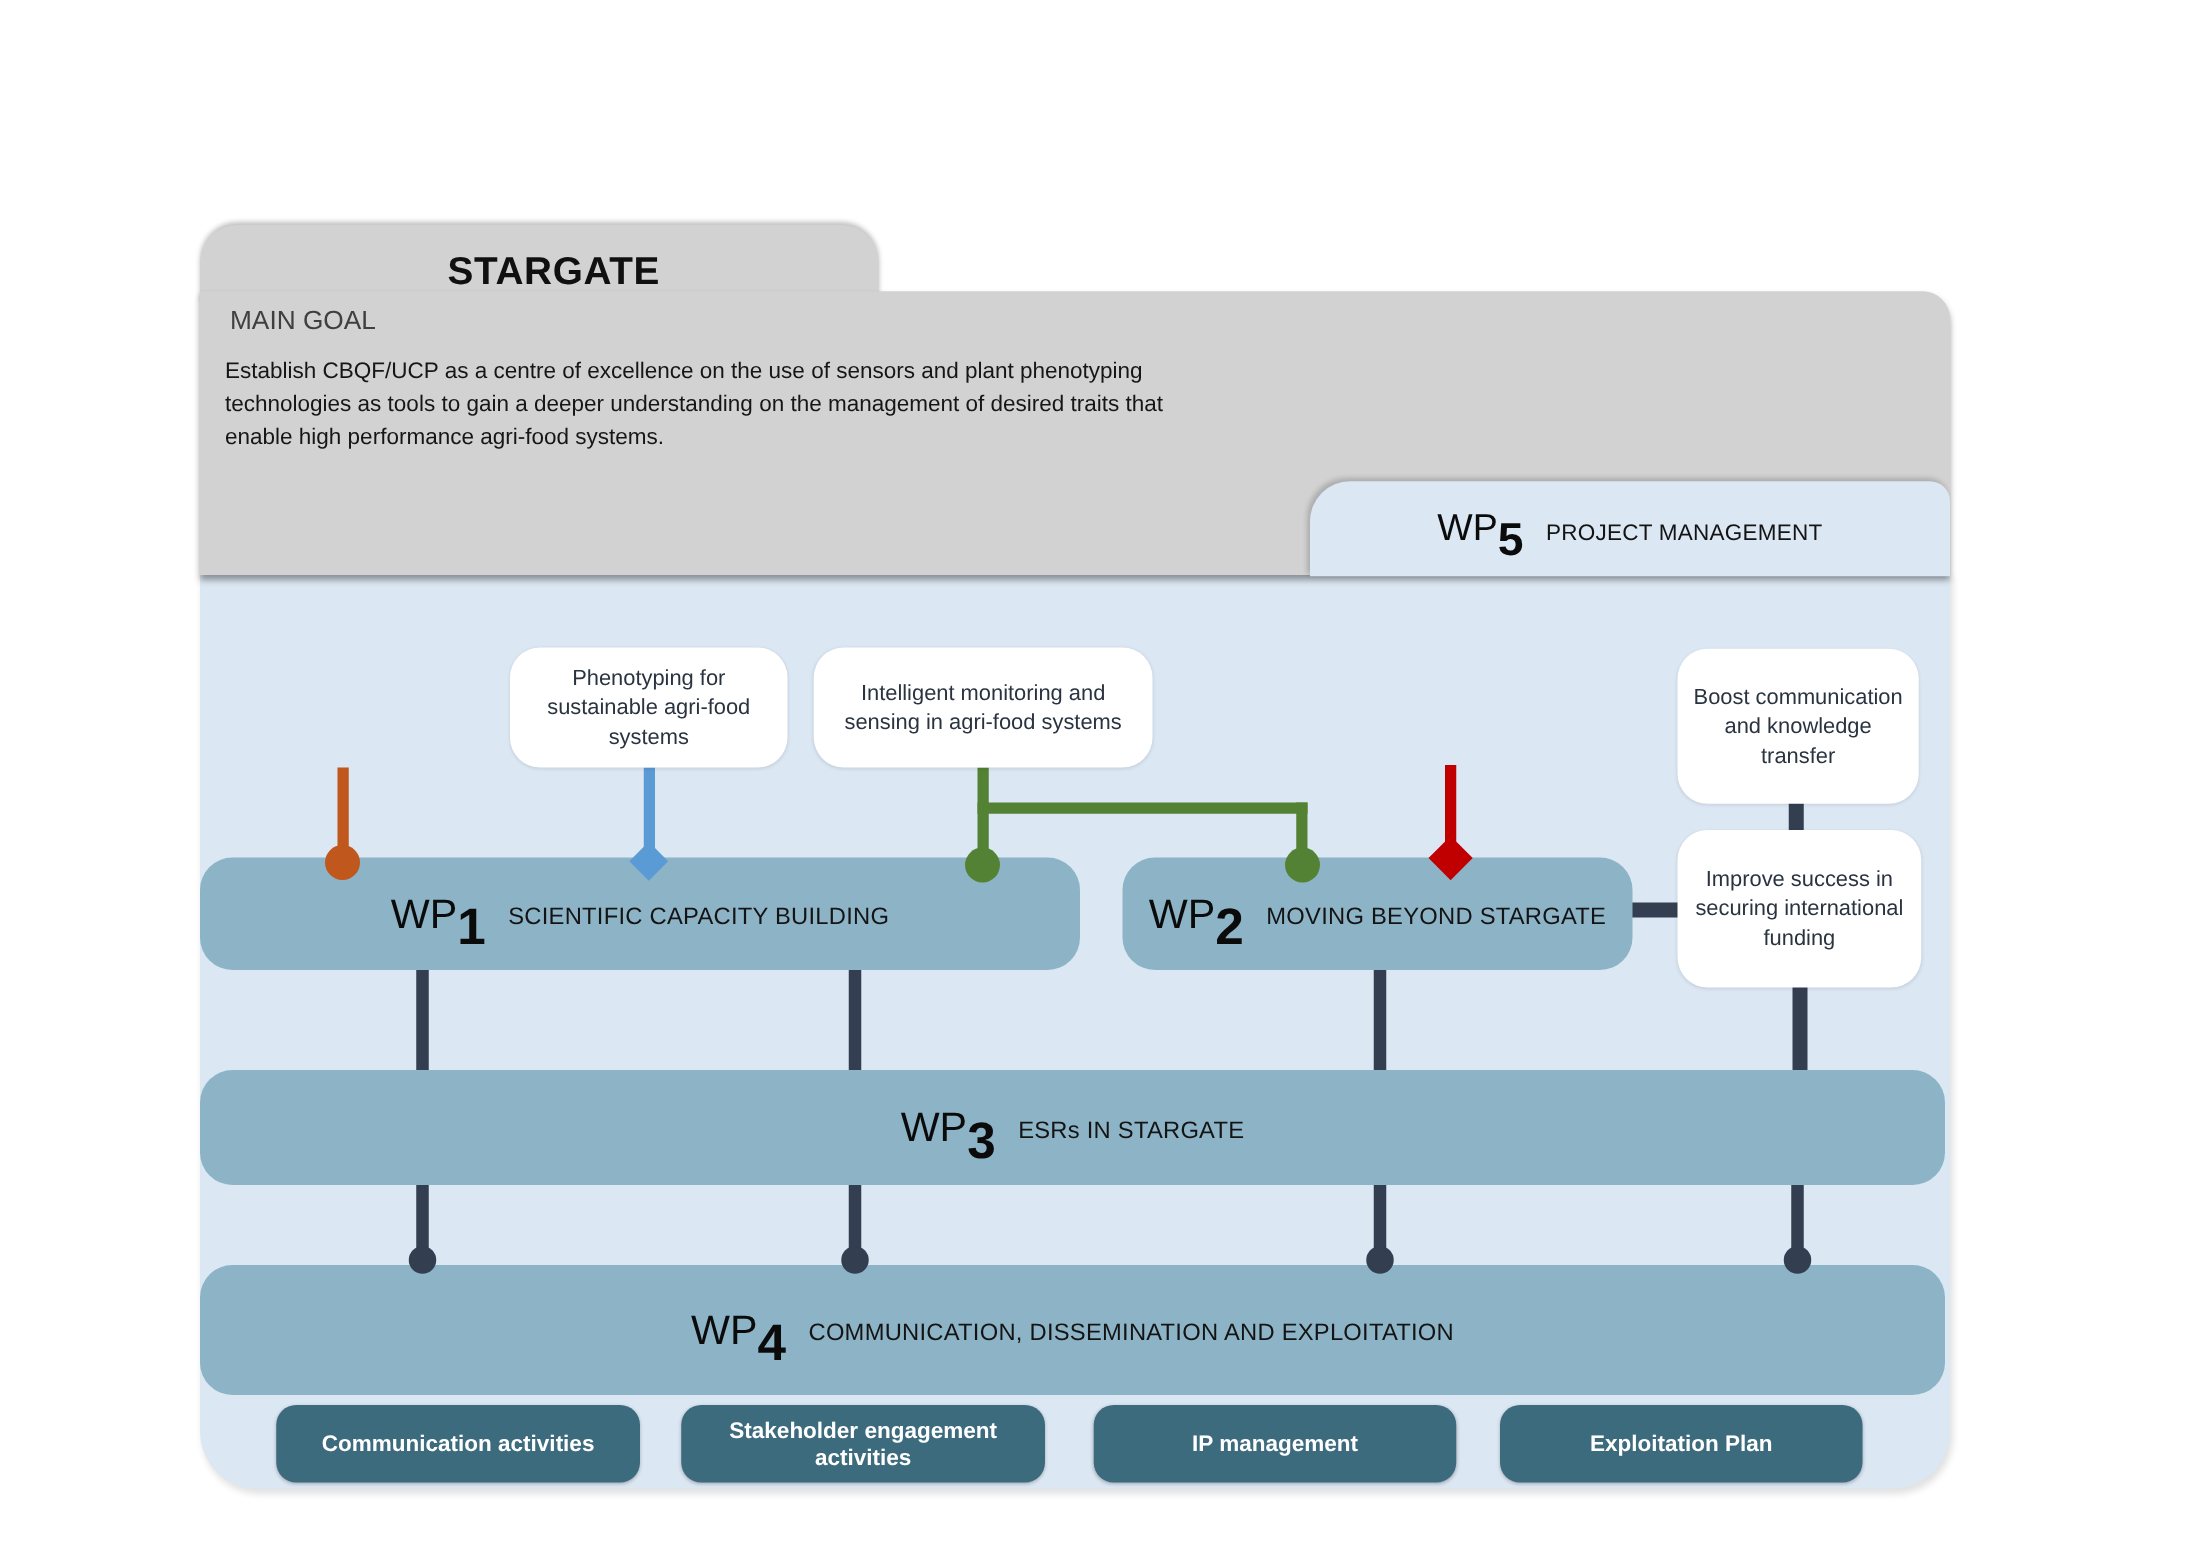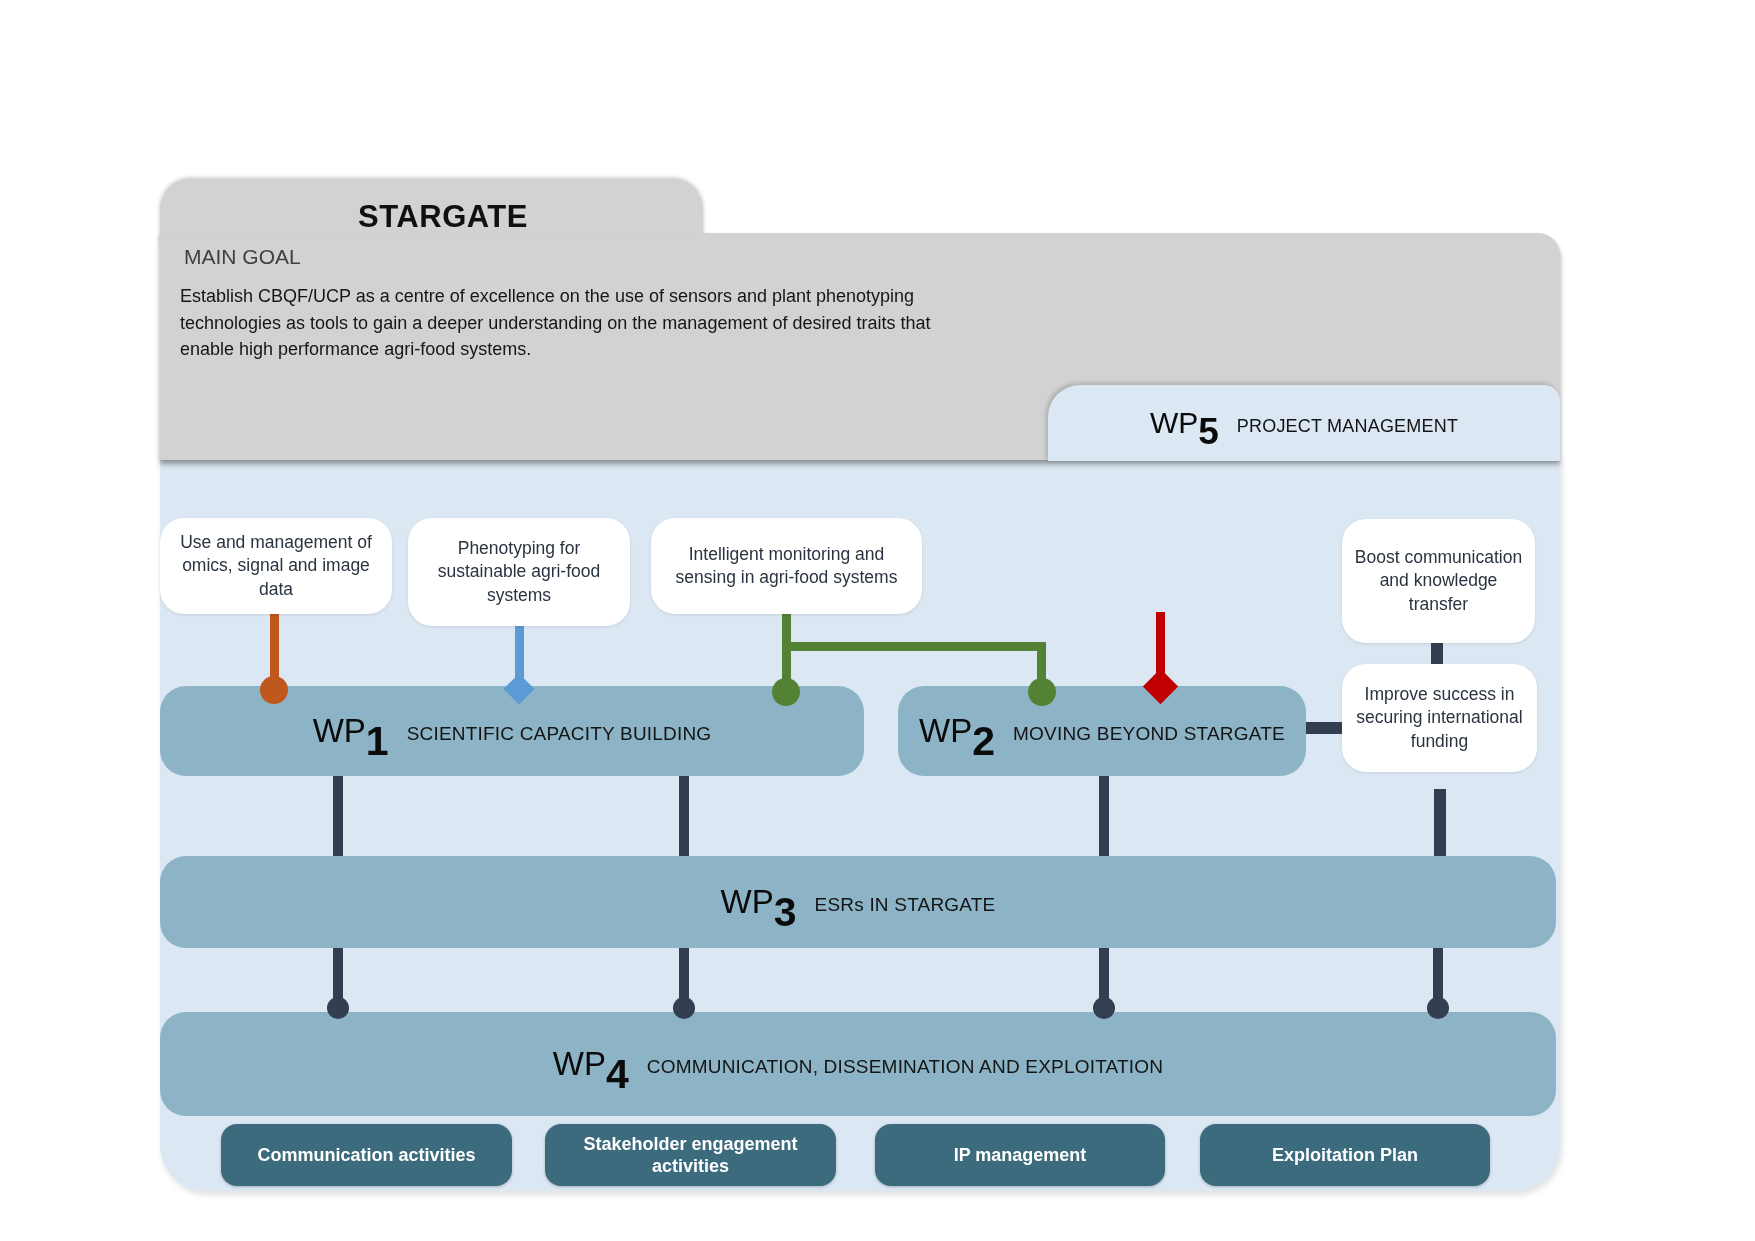--- a/index.html
+++ b/index.html
@@ -48,25 +48,25 @@
   .wp5-tab .wp-title{font-size:18px;}
 
   
   .task-box{
     background:#ffffff;border-radius:24px;z-index:5;
     display:flex;align-items:center;justify-content:center;text-align:center;
     font-size:17.5px;line-height:1.32;color:#2a3440;padding:8px 12px;box-sizing:border-box;
     box-shadow:0 1px 3px rgba(0,0,0,.10);
   }
   .tb1{left:160px;top:518px;width:232px;height:96px;}
-  .tb2{left:408px;top:518px;width:222px;height:108px;}
+  .tb2{left:408px;top:518px;width:222px;height:96px;}
   .tb3{left:651px;top:518px;width:271px;height:96px;}
   .tb4{left:1026px;top:524px;width:268px;height:88px;}
   .tb5{left:1342px;top:519px;width:193px;height:124px;}
-  .tb6{left:1342px;top:664px;width:195px;height:108px;justify-content:center;}
+  .tb6{left:1342px;top:664px;width:195px;height:126px;justify-content:center;}
 
   
   .wp-bar{
     background:var(--bar-blue);border-radius:26px;z-index:4;
     display:flex;align-items:center;justify-content:center;
   }
   .wp1{left:160px;top:686px;width:704px;height:90px;}
   .wp2{left:898px;top:686px;width:408px;height:90px;}
   .wp3{left:160px;top:856px;width:1396px;height:92px;}
   .wp4{left:160px;top:1012px;width:1396px;height:104px;}
@@ -142,23 +142,20 @@
 
   <div class="abs line dark" style="left:333px;top:946px;width:10px;height:64px;"></div>
   <div class="abs line dark" style="left:679px;top:946px;width:10px;height:64px;"></div>
   <div class="abs line dark" style="left:1099px;top:946px;width:10px;height:64px;"></div>
   <div class="abs line dark" style="left:1433px;top:946px;width:10px;height:64px;"></div>
   <div class="abs over dot dark" style="left:327px;top:997px;width:22px;height:22px;"></div>
   <div class="abs over dot dark" style="left:673px;top:997px;width:22px;height:22px;"></div>
   <div class="abs over dot dark" style="left:1093px;top:997px;width:22px;height:22px;"></div>
   <div class="abs over dot dark" style="left:1427px;top:997px;width:22px;height:22px;"></div>
 
-  <div class="abs task-box tb1">
-    <span>Use and management of omics, signal and image data</span>
-  </div>
   <div class="abs task-box tb2">
     <span>Phenotyping for sustainable agri-food systems</span>
   </div>
   <div class="abs task-box tb3">
     <span>Intelligent monitoring and sensing in agri-food systems</span>
   </div>
   <div class="abs task-box tb5">
     <span>Boost communication and knowledge transfer</span>
   </div>
   <div class="abs task-box tb6">

